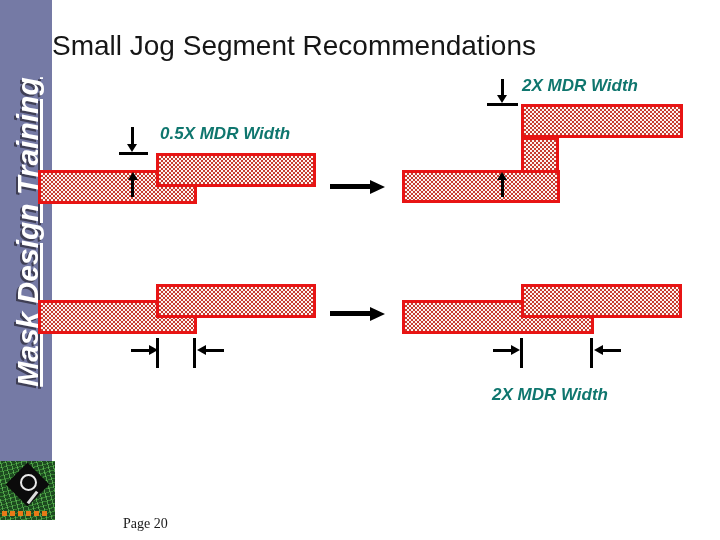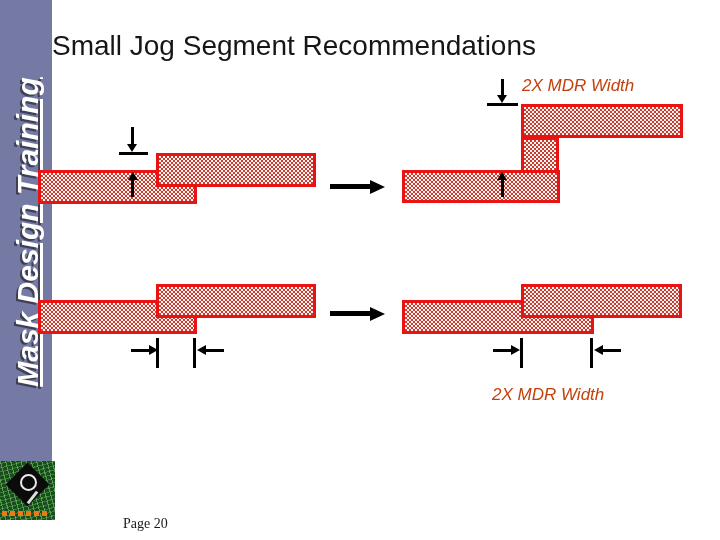--- a/index.html
+++ b/index.html
@@ -45,21 +45,21 @@
   
   .hline { position:absolute; background:#000; height:3px; }
   .vline { position:absolute; background:#000; width:3px; }
   .ah-r { position:absolute; width:0; height:0; border-top:5px solid transparent; border-bottom:5px solid transparent; border-left:9px solid #000; }
   .ah-l { position:absolute; width:0; height:0; border-top:5px solid transparent; border-bottom:5px solid transparent; border-right:9px solid #000; }
   .ah-d { position:absolute; width:0; height:0; border-left:5px solid transparent; border-right:5px solid transparent; border-top:8px solid #000; }
   .ah-u { position:absolute; width:0; height:0; border-left:5px solid transparent; border-right:5px solid transparent; border-bottom:8px solid #000; }
   .big-hline { position:absolute; background:#000; height:5px; }
   .big-ah-r { position:absolute; width:0; height:0; border-top:7px solid transparent; border-bottom:7px solid transparent; border-left:15px solid #000; }
   
-  .dimlabel { position:absolute; font-size:17px; font-weight:400; font-style:italic; color:#c2410c; white-space:nowrap; }
+  .dimlabel { position:absolute; font-size:17px; font-weight:700; font-style:italic; color:#0f766e; white-space:nowrap; }
   .caption { position:absolute; font-size:19px; color:#0d0d0d; text-decoration:underline; white-space:nowrap; }
   .pagenum { position:absolute; left:88px; top:516px; font-family:"Liberation Serif", serif; font-size:14px; color:#1a1a1a;margin-left:35px; }
 </style>
 </head>
 <body>
 
 <div class="slide">
 
   <div class="sidebar"></div>
   <div class="sidebar-text-wrap">
@@ -76,20 +76,21 @@
   <div class="title">Small Jog Segment Recommendations</div>
 
   <div class="seg" style="left:38px; top:170px; width:159px; height:34px;"></div>
   <div class="seg" style="left:156px; top:153px; width:160px; height:34px;"></div>
 
   <div class="vline" style="left:131px; top:127px; height:17px;"></div>
   <div class="ah-d" style="left:127px; top:144px;"></div>
   <div class="hline" style="left:119px; top:152px; width:29px;"></div>
   <div class="ah-u" style="left:128px; top:172px;"></div>
   <div class="vline" style="left:131px; top:180px; height:17px;"></div>
+  <div class="dimlabel" style="left:160px; top:124px;">0.5X MDR Width</div>
 
   <div class="big-hline" style="left:330px; top:184px; width:40px;"></div>
   <div class="big-ah-r" style="left:370px; top:180px;"></div>
 
   <div class="seg" style="left:402px; top:170px; width:158px; height:33px;"></div>
   <div class="seg" style="left:521px; top:137px; width:38px; height:36px;"></div>
   <div class="seg" style="left:521px; top:104px; width:162px; height:34px;"></div>
 
   <div class="vline" style="left:501px; top:79px; height:16px;"></div>
   <div class="ah-d" style="left:497px; top:95px;"></div>

